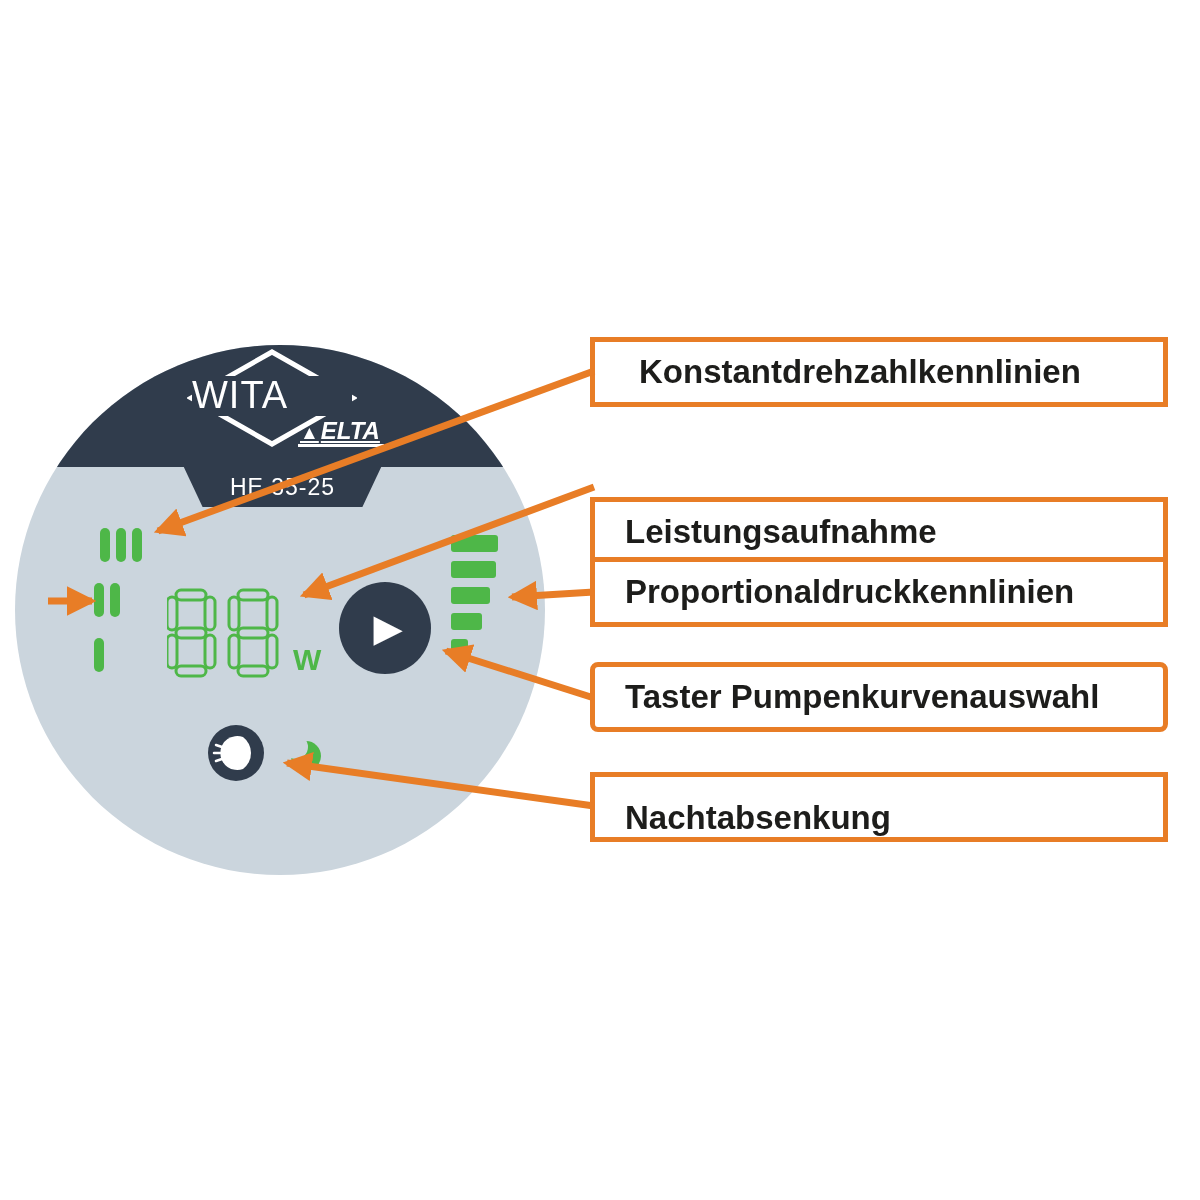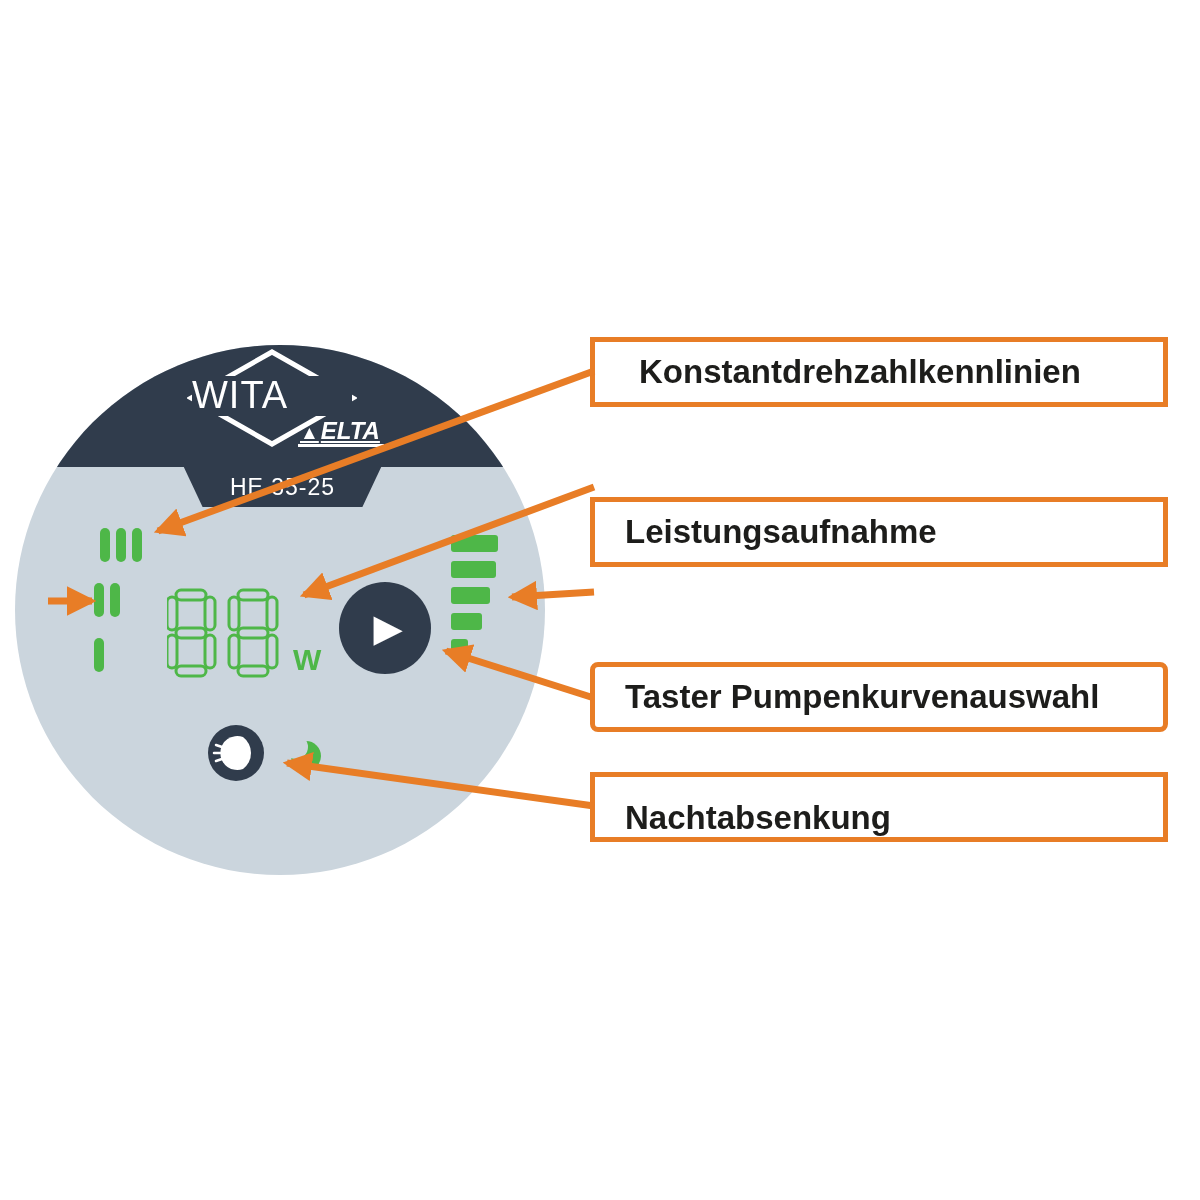--- a/index.html
+++ b/index.html
@@ -135,20 +135,23 @@
       <circle cx="10" cy="10" r="12" fill="#cbd5dd"></circle>
     </svg>
   </div>
 
   <div class="box box1">
     <span>Konstantdrehzahlkennlinien</span>
   </div>
   <div class="box box2">
     <span>Leistungsaufnahme</span>
   </div>
+  <div class="box box3">
+    <span>Proportionaldruckkennlinien</span>
+  </div>
   <div class="box box4">
     <span>Taster Pumpenkurvenauswahl</span>
   </div>
   <div class="box box5">
     <span>Nachtabsenkung</span>
   </div>
 
   <svg class="arrows" width="1200" height="1200" viewBox="0 0 1200 1200">
     <defs>
       <marker id="ah" viewBox="0 0 10 10" refX="8.5" refY="5" markerWidth="4.2" markerHeight="4.2" orient="auto-start-reverse">

